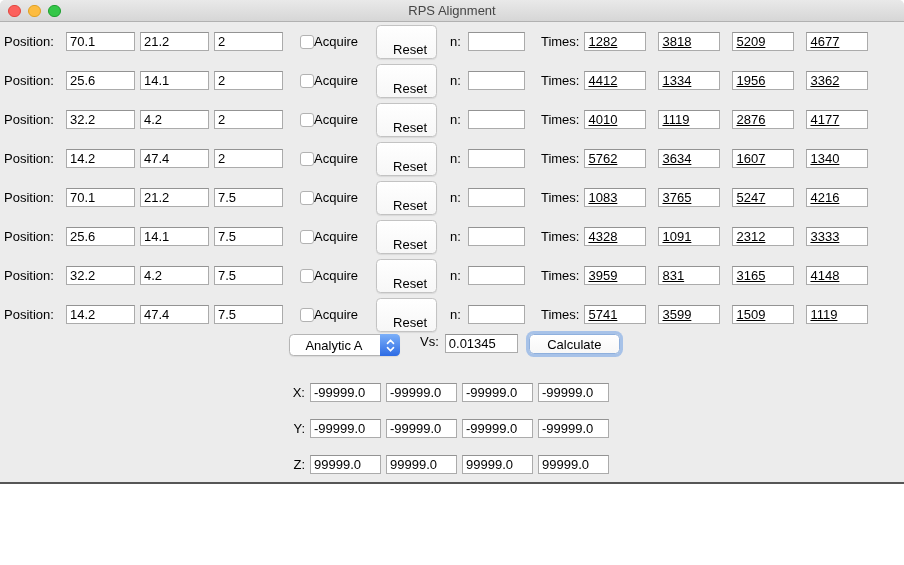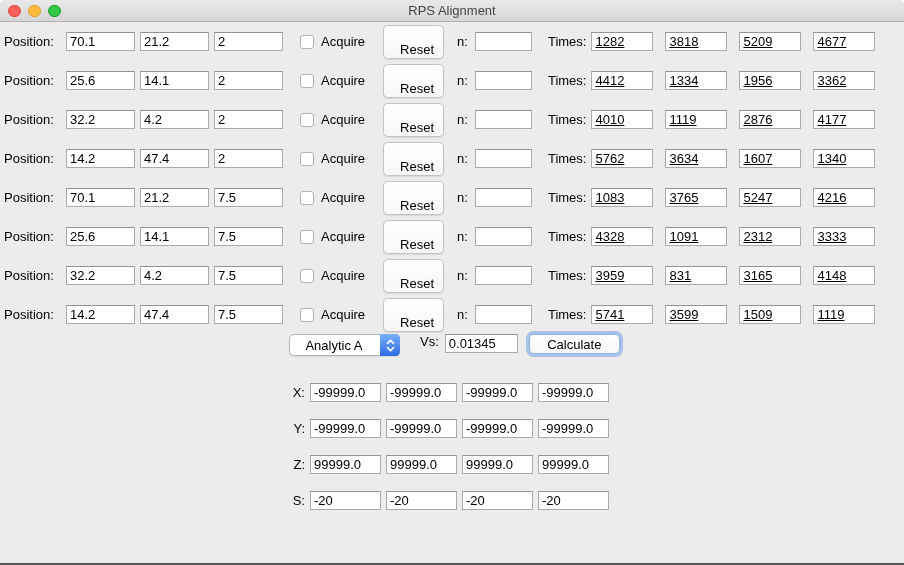--- a/index.html
+++ b/index.html
@@ -4,21 +4,21 @@
 <style>
   * { box-sizing: border-box; margin: 0; padding: 0; }
   html, body { width: 904px; height: 565px; }
   body {
     font-family: "Liberation Sans", "DejaVu Sans", sans-serif;
     font-size: 13px;
     color: #000;
     background: #fff;
   }
   .window {
-    width: 904px; height: 565px;
+    width: 904px; height: 484px;
     background: #ececec;
     border-radius: 5px 5px 0 0;
     border-bottom: 2px solid #565656;
     overflow: hidden;
     position: relative;
   }
   
   .titlebar {
     height: 22px;
     background: linear-gradient(#e9e9e9, #d6d6d6);
@@ -63,21 +63,21 @@
     border: 1px solid #b2b2b2;
     border-radius: 3px;
     display: inline-block;
     flex: none;
   }
   
   .acq-row { height: 39px; display: flex; align-items: center; padding-left: 4px; }
   .pos-lbl  { width: 62px; flex: none; }
   .pos-f    { width: 69px; margin-right: 5px; flex: none; }
   .checkbox { margin-left: 12px; }
-  .acq-lbl  { margin-left: 7px; }
+  .acq-lbl  { }
   .reset-btn{ margin-left: 18px; width: 61px; padding: 16px; flex: none; }
   .n-lbl    { margin-left: 13px; }
   .n-f      { width: 57px; margin-left: 7px; flex: none; }
   .times-lbl{ margin-left: 16px; }
   .times-f  { width: 62px; margin-left: 5px; flex: none; text-decoration: underline; }
   .times-f + .times-f { margin-left: 12px; }
   
   .calc-row { height: 38px; display: flex; align-items: flex-start; padding-left: 289px; }
   .popup {
     width: 111px; height: 22px;

